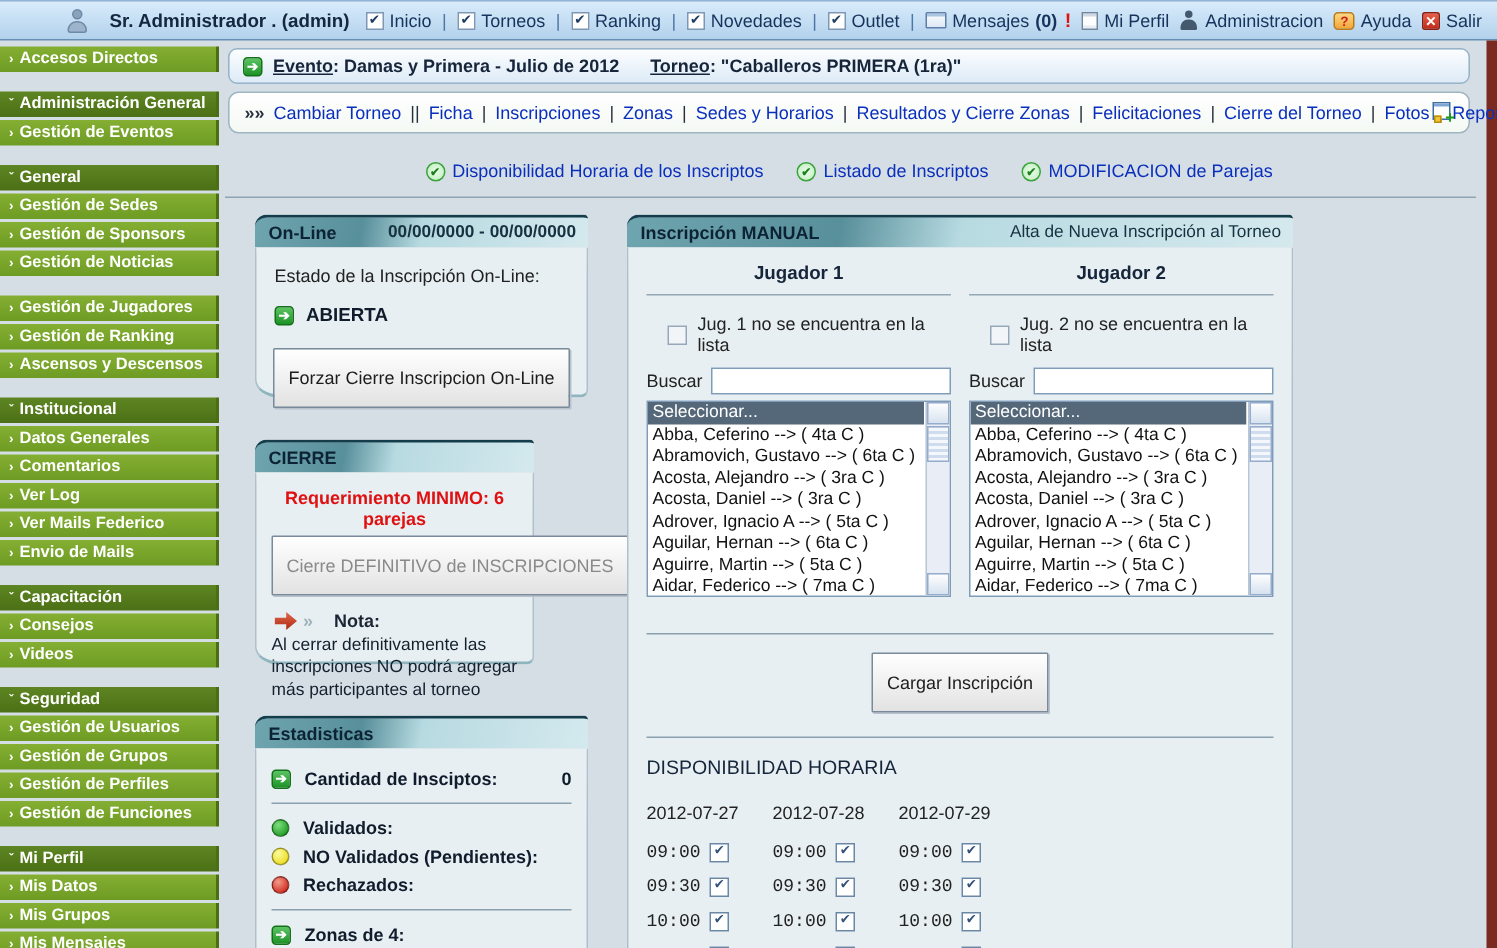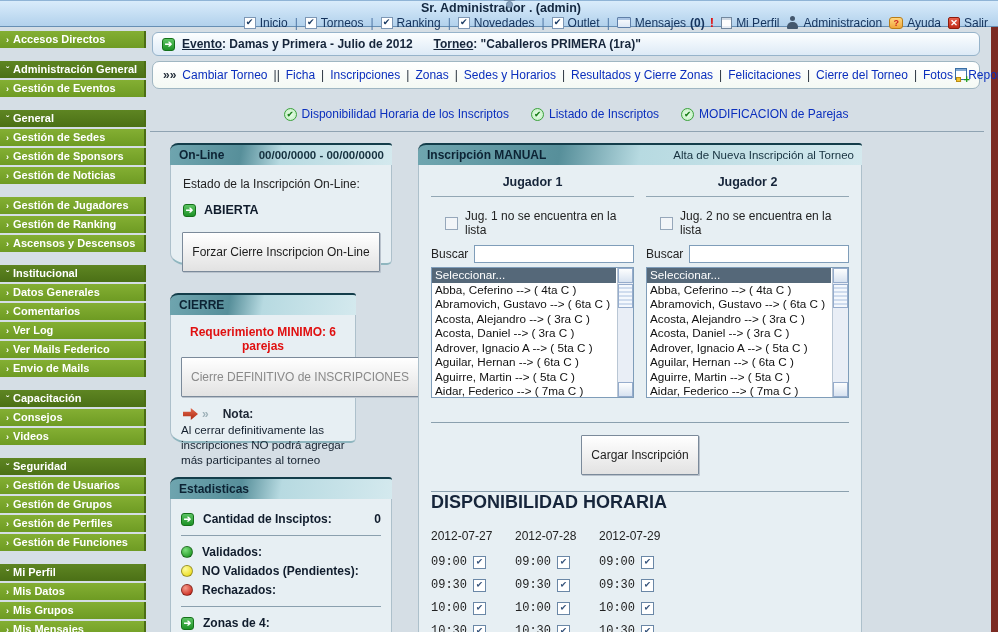--- a/index.html
+++ b/index.html
@@ -3,21 +3,21 @@
 <meta charset="utf-8">
 <style>
   html,body{margin:0;padding:0;}
   .page *{box-sizing:border-box;}
   .page{position:relative;width:998px;height:632px;overflow:hidden;
         background:#d5dee5;font-family:"Liberation Sans",sans-serif;font-size:12px;color:#1c2533;}
 
   
   .topbar{position:absolute;top:0;left:0;width:998px;height:27px;
           background:linear-gradient(#d9ecfb,#b2d1ec);border-top:1px solid #8fb4d6;
-          border-bottom:1px solid #678fb4;display:flex;align-items:center;padding:0 10px 0 14px;flex-direction:column;}
+          border-bottom:1px solid #678fb4;display:flex;align-items:center;padding:0 10px 0 14px;}
   .user-icon{width:15px;height:16px;position:relative;margin:0 14px 0 30px;}
   .user-icon .head{position:absolute;top:0;left:4px;width:7px;height:7px;border-radius:50%;background:#8aa3bd;border:1px solid #6d89a6;}
   .user-icon .body{position:absolute;bottom:0;left:1px;width:13px;height:8px;border-radius:6px 6px 2px 2px;background:#9db4cc;border:1px solid #6d89a6;}
   .user-name{font-weight:bold;font-size:12.5px;color:#13273f;}
   .topnav{margin-left:auto;display:flex;align-items:center;gap:7px;color:#15335c;}
   .topnav .sep{color:#4e76a5;}
   .nav-item{display:flex;align-items:center;gap:4px;cursor:default;}
   .cbicon{display:inline-flex;width:12px;height:12px;background:#fff;border:1px solid #7d97b5;
           align-items:center;justify-content:center;font-size:9px;color:#1c3c64;line-height:1;}
   .msg-icon{width:14px;height:11px;background:linear-gradient(#fdfdfd,#dce7f5);border:1px solid #5f7fa8;
@@ -136,21 +136,21 @@
   .lb-sb{position:absolute;top:0;right:0;width:16px;height:100%;background:#e9eef6;border-left:1px solid #b9c6d4;}
   .sb-btn{height:15px;background:linear-gradient(#fdfefe,#d7e2f0);border:1px solid #96accc;
           display:flex;align-items:center;justify-content:center;font-size:7px;color:#40609a;cursor:pointer;}
   .sb-btn.dn{position:absolute;bottom:0;left:0;right:0;}
   .sb-thumb{position:absolute;top:16px;left:0;right:0;height:24px;cursor:grab;
             background:repeating-linear-gradient(#f4f8fd 0 2px,#cfdcee 2px 4px);border:1px solid #96accc;}
 
   .man-hr{border-top:1px solid #8ba0ae;margin:24px 0 0;}
   .cargar-row{margin-top:12px;text-align:center;}
   .man-hr2{border-top:1px solid #8ba0ae;margin:16px 0 0;}
-  .dispo-title{font-weight:bold;color:#16253a;font-size:18px;}
+  .dispo-title{margin-top:12px;font-weight:normal;color:#16253a;font-size:13px;}
   .dispo-dates{display:flex;margin-top:16px;color:#222;}
   .dcell{width:84px;}
   .dispo-grid{margin-top:12px;font-family:Liberation Mono, monospace;}
   .dispo-row{display:flex;margin-bottom:9px;align-items:center;}
   .tcell{width:84px;display:flex;align-items:center;gap:6px;color:#222;}
 </style>
 </head>
 <body>
 
 <div class="page">

